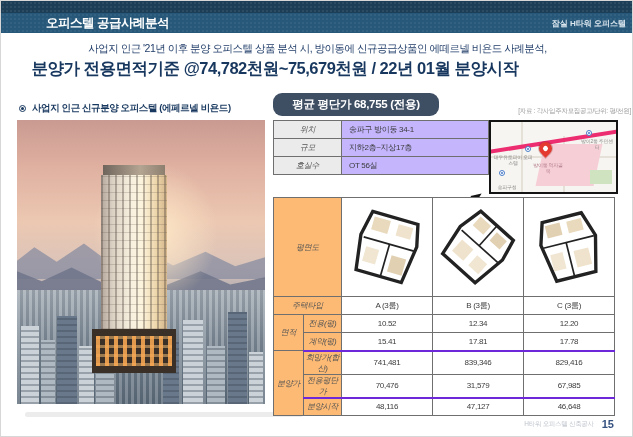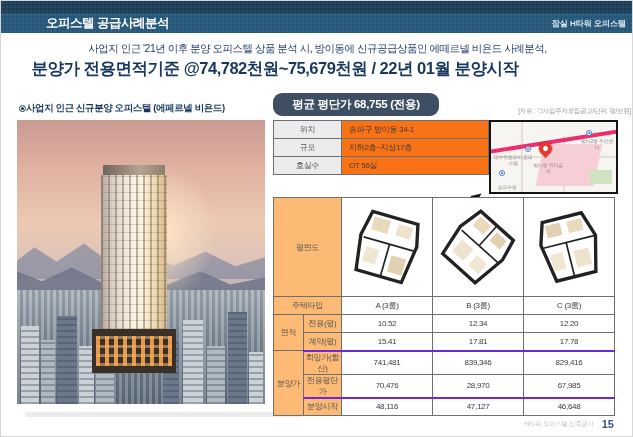--- a/index.html
+++ b/index.html
@@ -14,21 +14,21 @@
     background-image:radial-gradient(rgba(255,255,255,.05) 1px, transparent 1px); background-size:4px 4px;
     display:flex; align-items:center; justify-content:space-between; padding:0 8px 0 45px; }
   .header-title { color:#fff; font-size:12.5px; font-weight:bold; letter-spacing:-0.5px; }
   .header-right { color:#dce7ef; font-size:8px; font-weight:bold; }
 
   
   .subtitle1 { position:absolute; left:0; top:41px; width:633px; text-align:center; font-size:10.5px; color:#24406b; letter-spacing:-0.5px; }
   .subtitle2 { position:absolute; left:0; top:57px; width:548px; text-align:center; font-size:16.5px; font-weight:bold; color:#17375e; letter-spacing:-0.5px; }
 
   
-  .section-head { position:absolute; left:18px; top:101px; display:flex; align-items:center; }
+  .section-head { position:absolute; left:18px; top:101px; display:flex; align-items:center; gap:6px; }
   .bullet { width:7px; height:7px; border:1.6px solid #17375e; border-radius:50%; position:relative; flex:0 0 auto; }
   .bullet::after { content:""; position:absolute; left:1px; top:1px; width:3px; height:3px; background:#17375e; border-radius:50%; }
   .section-title { font-size:9.5px; font-weight:bold; color:#17375e; letter-spacing:-0.4px; }
 
   
   .photo { position:absolute; left:16px; top:119px; width:248px; height:284px; overflow:hidden;
     background:linear-gradient(180deg,#c79archive 0%);
     background:linear-gradient(180deg,#c99a91 0%,#dfb0a0 16%,#ecc8b2 36%,#dcc4b8 50%,#b7b0b3 60%,#9aa2ab 70%); }
   .mtn-far { position:absolute; left:0; top:40%; width:100%; height:16%; background:#8d90a2; opacity:.8;
     clip-path:polygon(0 100%,0 60%,7% 30%,16% 62%,27% 22%,38% 66%,50% 34%,63% 70%,76% 40%,88% 72%,100% 52%,100% 100%); }
@@ -59,23 +59,23 @@
   .photo-shadow { position:absolute; left:24px; top:411px; width:278px; height:5px; border-radius:3px; background:#ececec; }
 
   
   .badge { position:absolute; left:272px; top:92px; width:166px; height:23px; background:#3e4e63; border-radius:9px;
     color:#fff; font-size:11.5px; font-weight:bold; display:flex; align-items:center; justify-content:center; letter-spacing:-0.3px; }
   .source-note { position:absolute; left:440px; top:106px; width:190px; text-align:right; font-size:6.5px; color:#9a9a9a; letter-spacing:-0.3px; }
 
   
   table { border-collapse:collapse; table-layout:fixed; }
   td { border:1px solid #6f6f6f; font-size:8px; color:#3c3c3c; text-align:center; vertical-align:middle; padding:0; height:18px; letter-spacing:-0.3px; }
-  td.lbl { background:#ebebeb; color:#555; }
+  td.lbl { background:#ebebeb; color:#555;font-style:italic; }
   .info-table { position:absolute; left:272px; top:119px; width:215px; }
-  .info-table td.val { text-align:left; padding-left:7px; background:#f97316; }
+  .info-table td.val { text-align:left; padding-left:7px; background:#c4b5fd; }
   .main-table { position:absolute; left:272px; top:196px; width:341px; }
   .main-table td { background:#fff; }
   .main-table td.lbl { background:#fdba74; }
   .plan-cell { height:99px; }
   tr.thick td { border-bottom:2px solid #6d28d9; }
   .plan-svg { width:84px; height:92px; display:block; margin:0 auto; }
 
   
   .map { position:absolute; left:488px; top:119px; width:129px; height:74px; border:2px solid #141414; background:#f7f5f1; overflow:hidden; }
   .map-road-h { position:absolute; background:#e6e1d8; }
@@ -254,21 +254,21 @@
     <tr>
       <td class="lbl" rowspan="3">분양가</td>
       <td class="lbl">희망가(합산)</td>
       <td>741,481</td>
       <td>839,346</td>
       <td>829,416</td>
     </tr>
     <tr class="thick">
       <td class="lbl">전용평단가</td>
       <td>70,476</td>
-      <td>28,970</td>
+      <td>31,579</td>
       <td>67,985</td>
     </tr>
     <tr>
       <td class="lbl">분양시작</td>
       <td>48,116</td>
       <td>47,127</td>
       <td>46,648</td>
     </tr>
   </tbody>
     </table>

